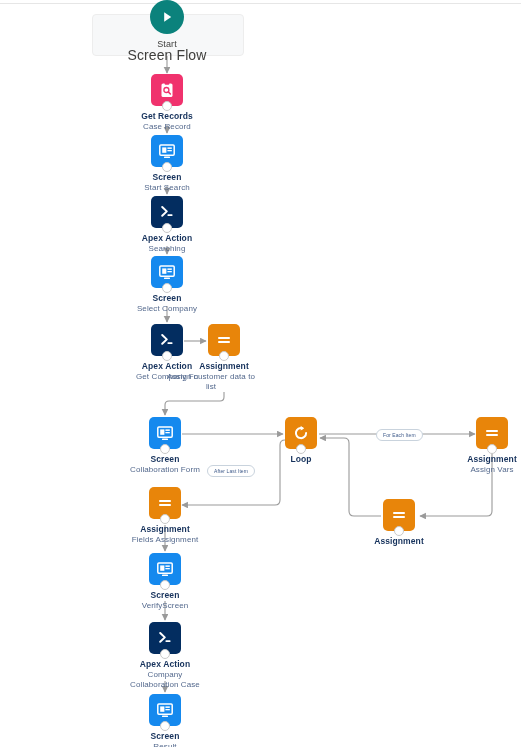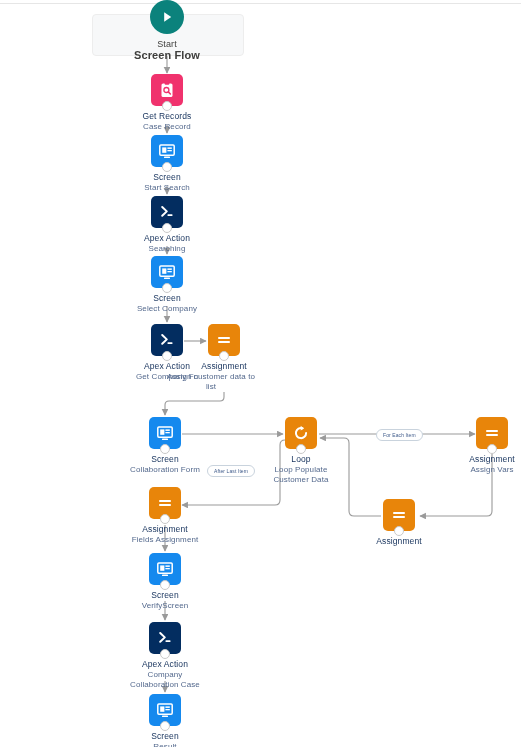--- a/index.html
+++ b/index.html
@@ -49,36 +49,36 @@
   }
   .ico svg{display:block;}
   .stub{
     position:absolute;
     left:50%;bottom:-5px;margin-left:-5px;
     width:10px;height:10px;border-radius:50%;
     background:#fff;border:1px solid #c9c9c9;
     box-sizing:border-box;
   }
   .n-title{
-    font-size:8.5px;font-weight:normal;color:#16325c;
+    font-size:8.5px;font-weight:bold;color:#16325c;
     margin-top:5px;line-height:10px;
     letter-spacing:.1px;
   }
   .n-sub{
     font-size:8px;color:#54698d;
     line-height:10px;margin-top:1px;
     letter-spacing:.1px;
   }
   .n-sub.clip{
     white-space:nowrap;overflow:hidden;text-overflow:clip;
     width:62px;margin-left:29px;text-align:left;
   }
   
   .start-node .n-title{color:#3e3e3c;font-weight:normal;font-size:9px;}
-  .start-node .n-sub{color:#3e3e3c;font-size:11px;font-weight:bold;}
+  .start-node .n-sub{color:#3e3e3c;font-size:14px;}
   
   .badge{
     position:absolute;
     background:#fff;
     border:1px solid #c9d3dd;
     border-radius:9px;
     font-size:5px;
     color:#3e5a8a;
     padding:2px 6px;
     line-height:6px;
@@ -260,21 +260,20 @@
     <div class="ico-wrap">
       <div class="ico" style="background:#e8850a;">
         <svg width="20" height="20" viewBox="0 0 20 20">
           <path d="M15.1,10 A5.1,5.1 0 1 1 11.6,5.2" fill="none" stroke="#ffffff" stroke-width="2" stroke-linecap="round"></path>
           <path d="M9.7,2.7 L12.9,5.4 L9.7,7.6 Z" fill="#ffffff"></path>
         </svg>
       </div>
       <div class="stub"></div>
     </div>
     <div class="n-title">Loop</div>
-    <div class="n-sub" style="width:78px;margin-left:21px;">Loop Populate Customer Data</div>
   </div>
 
   <div class="node" style="left:492px;top:417px;">
     <div class="ico-wrap">
       <div class="ico" style="background:#e8850a;">
         <svg width="20" height="20" viewBox="0 0 20 20">
           <rect x="4.2" y="7" width="11.6" height="1.9" rx="0.5" fill="#ffffff"></rect>
           <rect x="4.2" y="11.1" width="11.6" height="1.9" rx="0.5" fill="#ffffff"></rect>
         </svg>
       </div>

